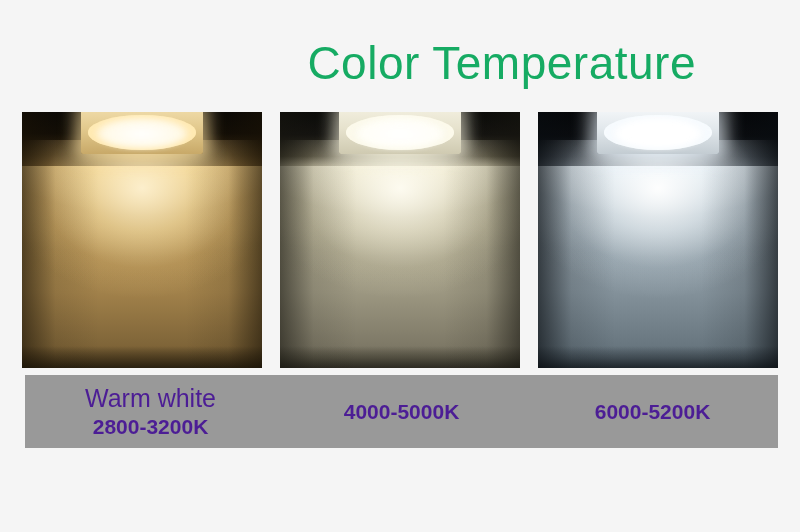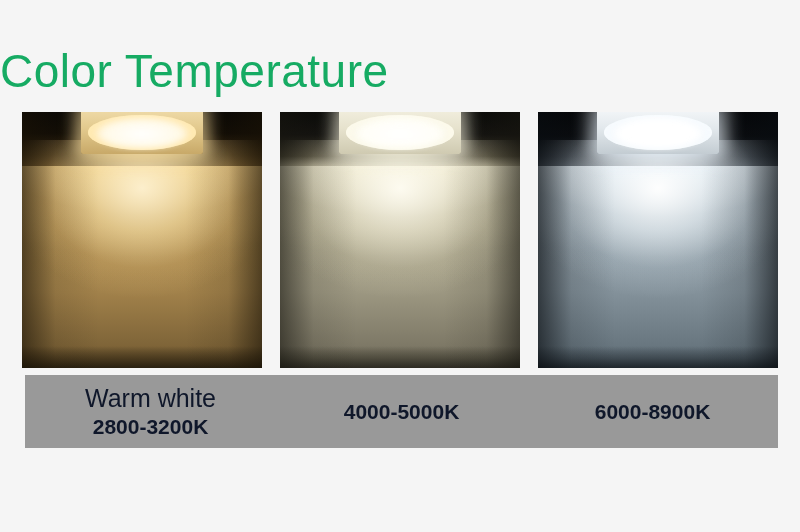--- a/index.html
+++ b/index.html
@@ -11,24 +11,24 @@
     height: 532px;
     background: #f5f5f5;
     font-family: "Liberation Sans", sans-serif;
     overflow: hidden;
     position: relative;
   }
 
   
   .page-title {
     position: absolute;
-    top: 48px;
+    top: 40px;
     left: 0;
     width: 696px;
-    text-align: left;
+    text-align: right;
     font-size: 46px;
     font-weight: 400;
     letter-spacing: 0.5px;
     color: #16ab63;
     line-height: 1;
     user-select: none;
   }
 
   
   .panels {
@@ -240,21 +240,21 @@
     top: 375px;
     left: 25px;
     width: 753px;
     height: 73px;
     background: #999999;
     display: flex;
   }
   .caption {
     flex: 1 1 0;
     text-align: center;
-    color: #0f172a;
+    color: #4c1d95;
     display: flex;
     flex-direction: column;
     justify-content: center;
     user-select: none;
   }
   .caption .name {
     font-size: 25px;
     font-weight: 400;
     line-height: 30px;
   }
@@ -320,18 +320,18 @@
     <div class="caption">
       <div class="name">Warm white</div>
       <div class="kelvin">2800-3200K</div>
     </div>
 
     <div class="caption">
       <div class="kelvin">4000-5000K</div>
     </div>
 
     <div class="caption">
-      <div class="kelvin">6000-8900K</div>
+      <div class="kelvin">6000-5200K</div>
     </div>
 
   </div>
 
 </div>
 
 </body></html>

